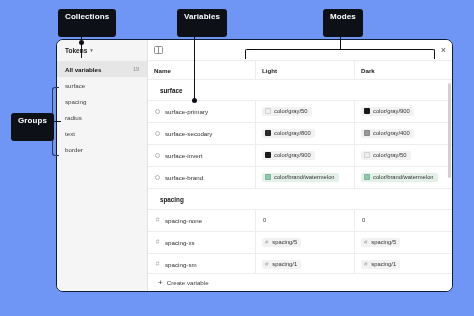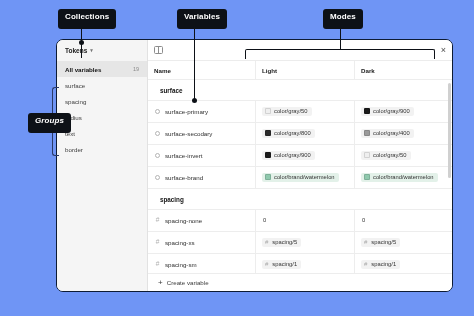--- a/index.html
+++ b/index.html
@@ -11,21 +11,21 @@
   body { background: #6f95f5; position: relative; }
 
   
   .callout {
     position: absolute;
     background: #0d1117;
     color: #ffffff;
     font-size: 8px;
     font-weight: bold;
     letter-spacing: .1px;
-    padding: 3px 7px 8px;
+    padding: 3px 7px 16px;
     border-radius: 3px;
     white-space: nowrap;
     z-index: 30;
   }
   .leader {
     position: absolute;
     background: #0d1117;
     z-index: 29;
   }
   .leader.v { width: 1.4px; }
@@ -162,21 +162,21 @@
 <div class="dot" style="left:79px; top:40px;"></div>
 
 <div class="callout" style="left:177px; top:9px;">Variables</div>
 <div class="leader v" style="left:194px; top:24px; height:76px;"></div>
 <div class="dot" style="left:192px; top:98px;"></div>
 
 <div class="callout" style="left:323px; top:9px;">Modes</div>
 <div class="leader v" style="left:340px; top:24px; height:26px;"></div>
 <div class="bracket" style="left:245px; top:49px; width:190px; height:10px; border:1.4px solid #0d1117; border-top-style:solid; border-bottom:none; transform:rotate(0deg); border-left:1.4px solid #0d1117; border-right:1.4px solid #0d1117; border-radius:2px 2px 0 0;"></div>
 
-<div class="callout" style="left:28px; top:113px;font-style:italic;">Groups</div>
+<div class="callout" style="left:11px; top:113px;">Groups</div>
 <div class="leader h" style="left:47px; top:121px; width:14px;"></div>
 <div class="bracket" style="left:52px; top:87px; width:7px; height:69px;"></div>
 
 <div class="window">
 
   <div class="sidebar">
     <div class="collection-picker">
       <span>Tokens</span>
       <span class="chev">▾</span>
     </div>

